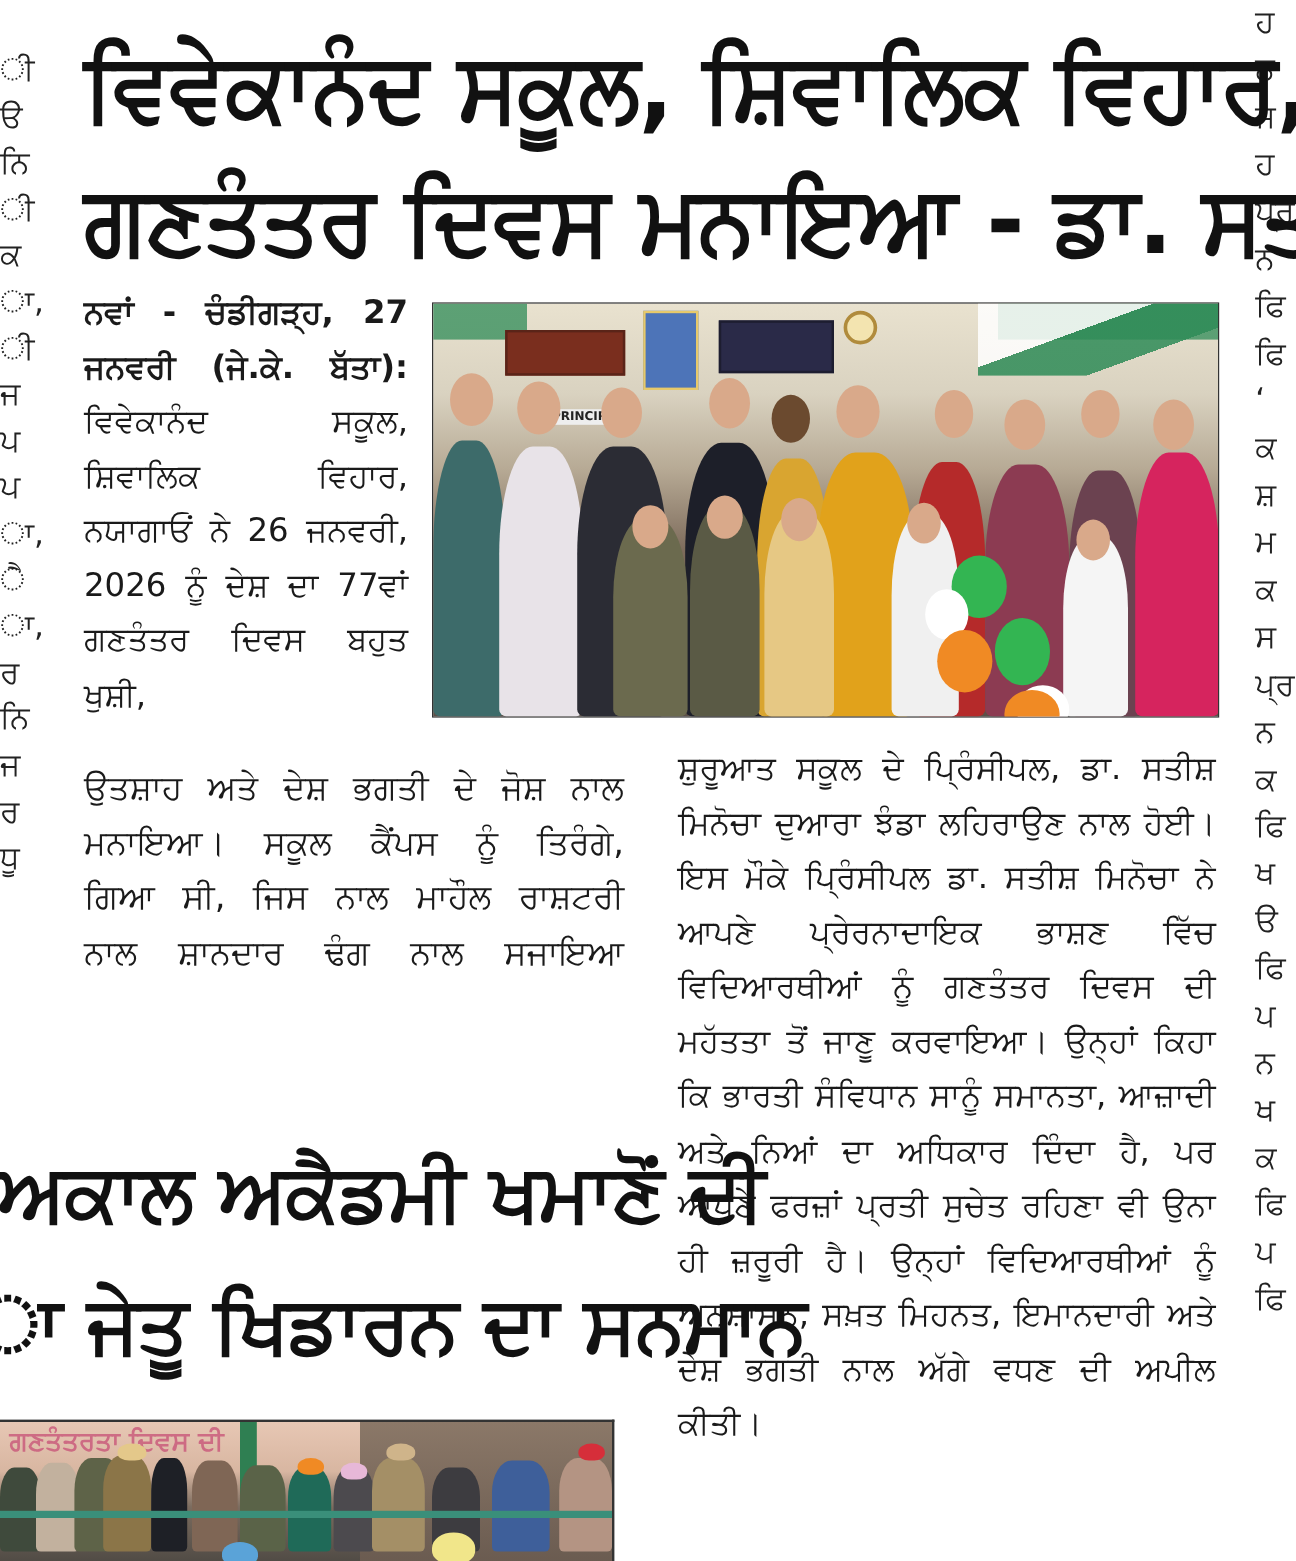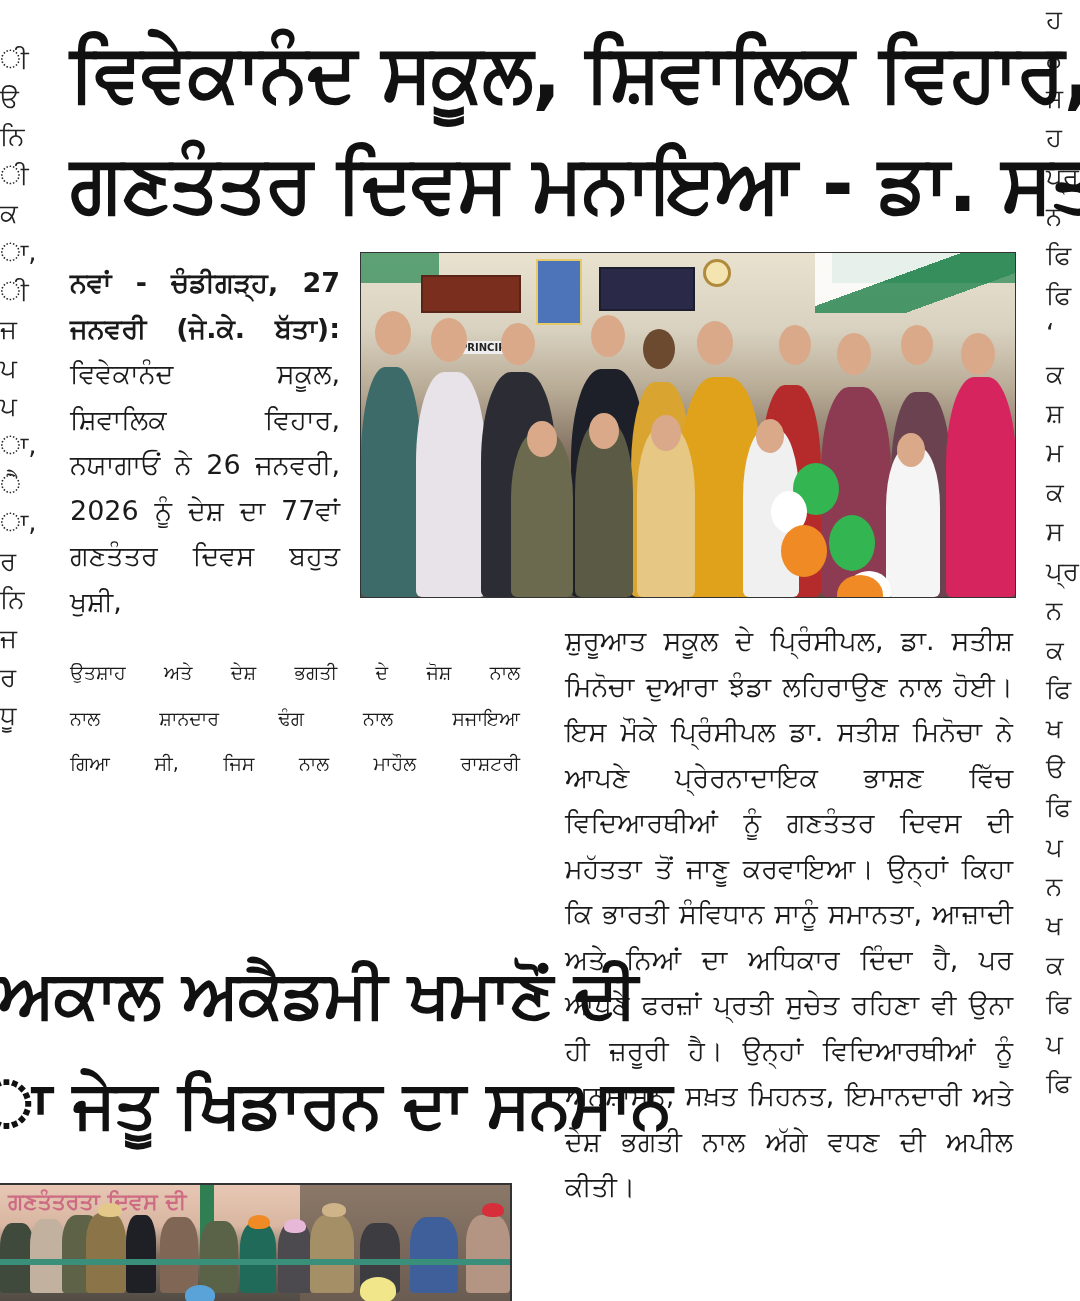--- a/index.html
+++ b/index.html
@@ -18,21 +18,21 @@
     font-size: 26px; line-height: 39.4px; color: #222; text-align: left; padding-left: 6px;
   }
   .headline {
     position: absolute; left: 70px; top: 22px; width: 960px;
     text-align: center; font-weight: bold; font-size: 76px; line-height: 106px;
     color: #111; letter-spacing: -1px;
     transform: scaleY(1.05);
   }
   .headline .line { display: block; white-space: nowrap; }
   .dateline-col {
-    position: absolute; left: 70px; top: 260px; width: 270px;
+    position: absolute; left: 70px; top: 238px; width: 270px;
     font-size: 27px; line-height: 45.5px; text-align: justify;
   }
   .dateline-col .lead { font-weight: bold; }
   .photo {
     position: absolute; left: 360px; top: 252px; width: 654px; height: 344px;
     border: 1px solid #333; overflow: hidden;
     background: linear-gradient(180deg, #e9e2cf 0%, #d9d2c0 22%, #b7aa95 40%, #7d6b5b 60%, #5c5048 100%);
   }
   .photo .bunting {
     position: absolute; left: 0; top: 0; width: 100%; height: 30px;
@@ -51,22 +51,22 @@
   .photo .poster { position: absolute; background: #4d74b8; border: 2px solid #e6c96b; }
   .photo .clock { position: absolute; width: 22px; height: 22px; border-radius: 50%; background: #f3e4b0; border: 3px solid #b08b3c; }
   .photo .person {
     position: absolute; bottom: 0; border-radius: 40% 40% 6px 6px;
   }
   .photo .head {
     position: absolute; border-radius: 50%; background: #d9a98a;
   }
   .photo .balloon { position: absolute; border-radius: 50%; }
   .col-left-body {
-    position: absolute; left: 70px; top: 650px; width: 450px;
-    font-size: 19px; line-height: 45.5px; text-align: justify; text-align-last: justify;
+    position: absolute; left: 70px; top: 634px; width: 450px;
+    font-size: 28px; line-height: 45.5px; text-align: justify; text-align-last: justify;
   }
   .col-left-body .last { text-align-last: left; }
   .col-right-body {
     position: absolute; left: 565px; top: 618px; width: 448px;
     font-size: 27px; line-height: 45.5px; text-align: justify;
   }
   .col-right-body p { margin: 0; }
   .sub-headline {
     position: absolute; left: -20px; top: 940px; width: 540px;
     font-weight: bold; font-size: 66px; line-height: 110px; color: #111;
@@ -196,22 +196,23 @@
   <div class="balloon" style="left:410px;top:238px;width:36px;height:42px;background:#ffffff;"></div>
   <div class="balloon" style="left:420px;top:272px;width:46px;height:52px;background:#f08a24;"></div>
   <div class="balloon" style="left:468px;top:262px;width:46px;height:56px;background:#33b552;"></div>
   <div class="balloon" style="left:486px;top:318px;width:44px;height:40px;background:#ffffff;"></div>
   <div class="balloon" style="left:470px;top:300px;width:40px;height:28px;background:#f08a24;opacity:0;"></div>
   <div class="balloon" style="left:476px;top:322px;width:46px;height:40px;background:#f08a24;"></div>
 </div>
 
 <div class="col-left-body" id="leftBody">
     <div>ਉਤਸ਼ਾਹ ਅਤੇ ਦੇਸ਼ ਭਗਤੀ ਦੇ ਜੋਸ਼ ਨਾਲ</div>
+    <div>ਮਨਾਇਆ। ਸਕੂਲ ਕੈਂਪਸ ਨੂੰ ਤਿਰੰਗੇ,</div>
+    <div>ਗਿਆ ਸੀ, ਜਿਸ ਨਾਲ ਮਾਹੌਲ ਰਾਸ਼ਟਰੀ</div>
     <div>ਨਾਲ ਸ਼ਾਨਦਾਰ ਢੰਗ ਨਾਲ ਸਜਾਇਆ</div>
-    <div>ਗਿਆ ਸੀ, ਜਿਸ ਨਾਲ ਮਾਹੌਲ ਰਾਸ਼ਟਰੀ</div>
   </div>
 
 <div class="col-right-body">
   <p>ਸ਼ੁਰੂਆਤ ਸਕੂਲ ਦੇ ਪ੍ਰਿੰਸੀਪਲ, ਡਾ. ਸਤੀਸ਼ ਮਿਨੋਚਾ ਦੁਆਰਾ ਝੰਡਾ ਲਹਿਰਾਉਣ ਨਾਲ ਹੋਈ। ਇਸ ਮੌਕੇ ਪ੍ਰਿੰਸੀਪਲ ਡਾ. ਸਤੀਸ਼ ਮਿਨੋਚਾ ਨੇ ਆਪਣੇ ਪ੍ਰੇਰਨਾਦਾਇਕ ਭਾਸ਼ਣ ਵਿੱਚ ਵਿਦਿਆਰਥੀਆਂ ਨੂੰ ਗਣਤੰਤਰ ਦਿਵਸ ਦੀ ਮਹੱਤਤਾ ਤੋਂ ਜਾਣੂ ਕਰਵਾਇਆ। ਉਨ੍ਹਾਂ ਕਿਹਾ ਕਿ ਭਾਰਤੀ ਸੰਵਿਧਾਨ ਸਾਨੂੰ ਸਮਾਨਤਾ, ਆਜ਼ਾਦੀ ਅਤੇ ਨਿਆਂ ਦਾ ਅਧਿਕਾਰ ਦਿੰਦਾ ਹੈ, ਪਰ ਆਪਣੇ ਫਰਜ਼ਾਂ ਪ੍ਰਤੀ ਸੁਚੇਤ ਰਹਿਣਾ ਵੀ ਉਨਾ ਹੀ ਜ਼ਰੂਰੀ ਹੈ। ਉਨ੍ਹਾਂ ਵਿਦਿਆਰਥੀਆਂ ਨੂੰ ਅਨੁਸ਼ਾਸਨ, ਸਖ਼ਤ ਮਿਹਨਤ, ਇਮਾਨਦਾਰੀ ਅਤੇ ਦੇਸ਼ ਭਗਤੀ ਨਾਲ ਅੱਗੇ ਵਧਣ ਦੀ ਅਪੀਲ ਕੀਤੀ।</p>
 </div>
 
 <h2 class="sub-headline" style="margin:0;">
   <span class="line" style="padding-left:18px;">ਅਕਾਲ ਅਕੈਡਮੀ ਖਮਾਣੋਂ ਦੀ</span>
   <span class="line">ਾ ਜੇਤੂ ਖਿਡਾਰਨ ਦਾ ਸਨਮਾਨ</span>
 </h2>

